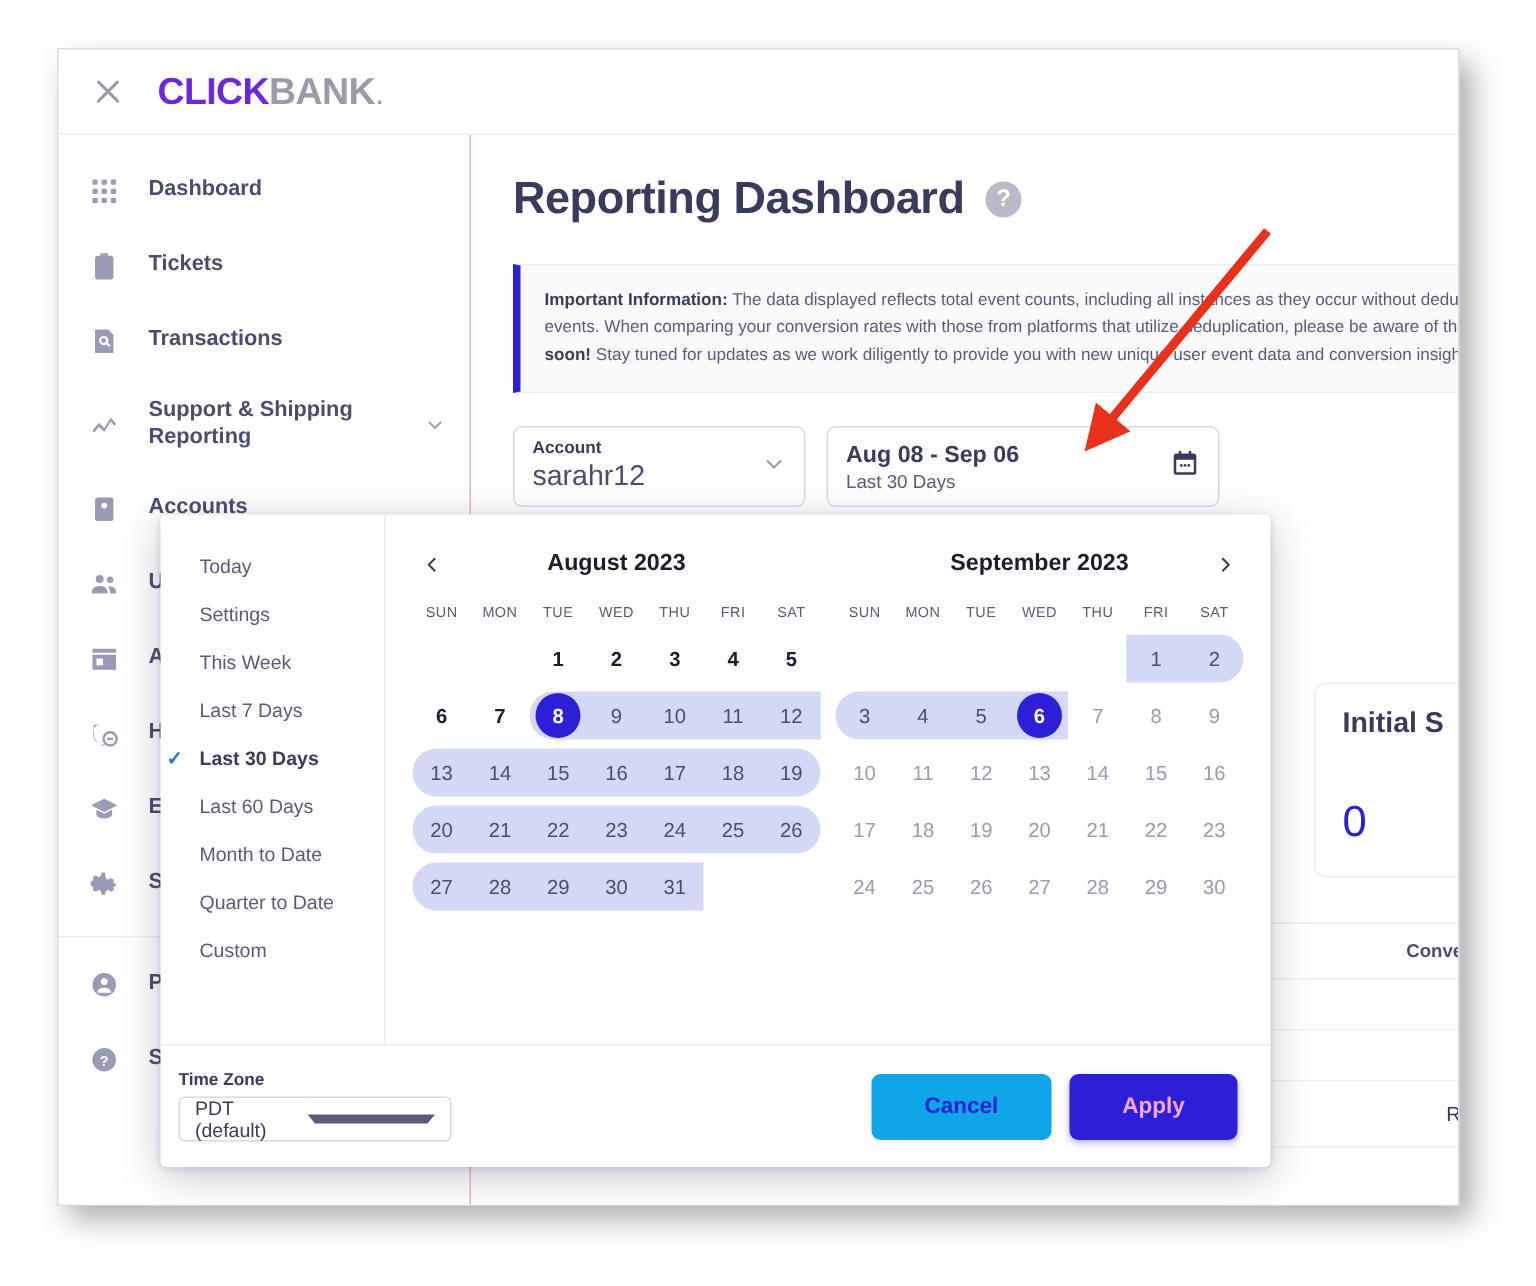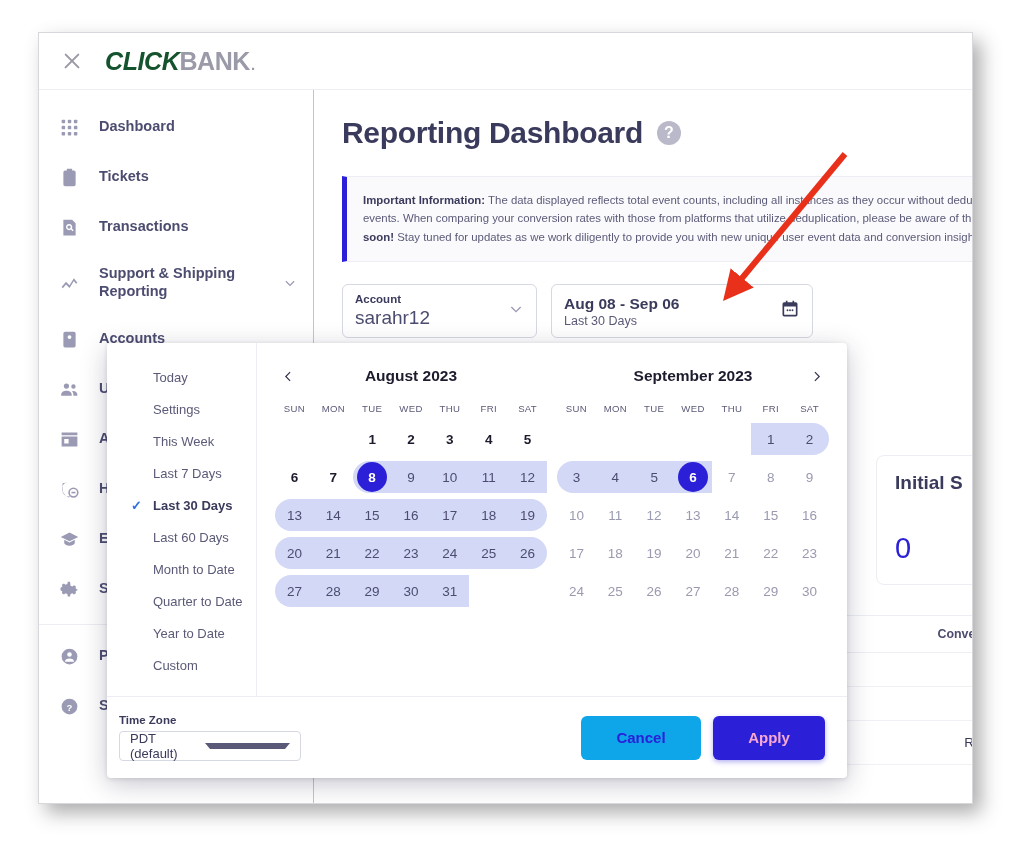--- a/index.html
+++ b/index.html
@@ -25,21 +25,21 @@
     padding-left:22px; border-bottom:1px solid #eceef3; background:#fff;
   }
   .close-x{ width:22px;height:22px; position:relative; cursor:pointer; flex:none;}
   .close-x:before,.close-x:after{
     content:""; position:absolute; left:1px; top:10px; width:20px; height:2.2px;
     background:#9a9aa6; border-radius:2px;
   }
   .close-x:before{ transform:rotate(45deg); }
   .close-x:after{ transform:rotate(-45deg); }
   .logo{ font-size:25px; font-weight:700; letter-spacing:-.4px; display:flex; align-items:baseline;}
-  .logo .c1{ color:#14532d;font-style:italic; }
+  .logo .c1{ color:#6d28d9; }
   .logo .c2{ color:#9a9aa8; }
   .logo .dot{ color:#9a9aa8; font-size:15px; margin-left:1px;}
 
   
   .body{ display:flex; height:715px; }
 
   .sidebar{
     width:275px; flex:none; background:#fff; border-right:1px solid #f9a8d4;
     position:relative; padding-top:12px;
   }
@@ -116,21 +116,21 @@
   
   .picker{
     position:absolute; left:68px; top:310px; width:740px; height:435px;
     background:#fff; border-radius:4px;
     box-shadow:0 6px 26px rgba(40,40,70,.26), 0 1px 4px rgba(40,40,70,.14);
     display:flex; flex-direction:column; z-index:40; overflow:hidden;
   }
   .picker-top{ display:flex; flex:1; }
   .presets{ width:150px; border-right:1px solid #eceef3; padding:18px 0 0 0; }
   .preset{
-    height:32px; display:flex; align-items:center; padding-left:24px; gap:8px;
+    height:32px; display:flex; align-items:center; padding-left:4px; gap:8px;
     font-size:13px; color:#5a5a78; cursor:pointer; white-space:nowrap;
   }
   .preset .chk{ width:14px; flex:none; color:#2f6fe4; font-size:13px; font-weight:700;}
   .preset.sel{ font-weight:700; color:#3a3a5c; }
   .cals{ flex:1; display:flex; padding:16px 18px 0 18px; gap:10px;}
   .cal{ flex:1; }
   .cal-head{ height:34px; display:flex; align-items:center; justify-content:center; position:relative;}
   .cal-head .mt{ font-size:15.5px; font-weight:700; color:#1c1c2e; }
   .navbtn{ position:absolute; top:4px; width:26px;height:26px; cursor:pointer;
     display:flex;align-items:center;justify-content:center;}
@@ -411,24 +411,20 @@
             <div class="preset">
               <span class="chk"></span>
               <span>Month to Date</span>
             </div>
             <div class="preset">
               <span class="chk"></span>
               <span>Quarter to Date</span>
             </div>
             <div class="preset">
               <span class="chk"></span>
-              <span>Year to Date</span>
-            </div>
-            <div class="preset">
-              <span class="chk"></span>
               <span>Custom</span>
             </div>
           </div>
         <div class="cals" id="cals">
             <div class="cal">
               <div class="cal-head">
                 <div class="navbtn prev">
                   <svg viewBox="0 0 24 24">
                     <polyline points="15,4 7,12 15,20"></polyline>
                   </svg>

